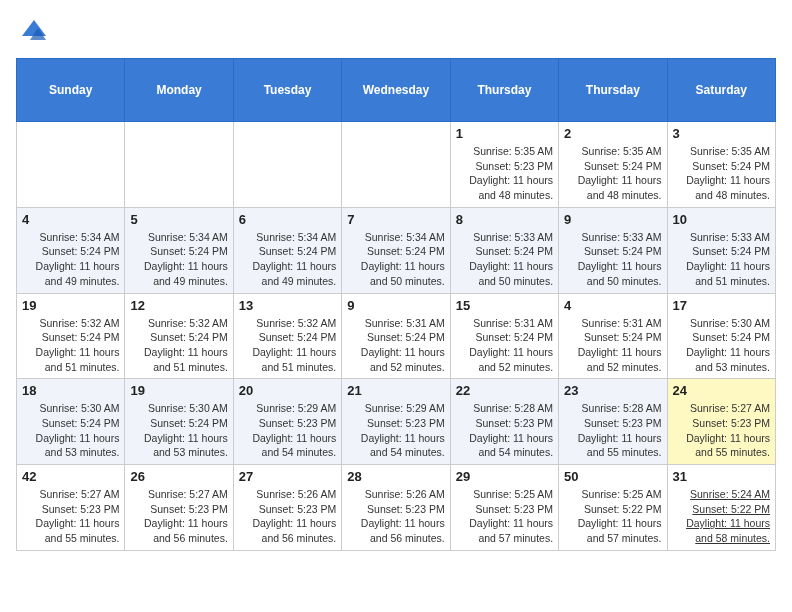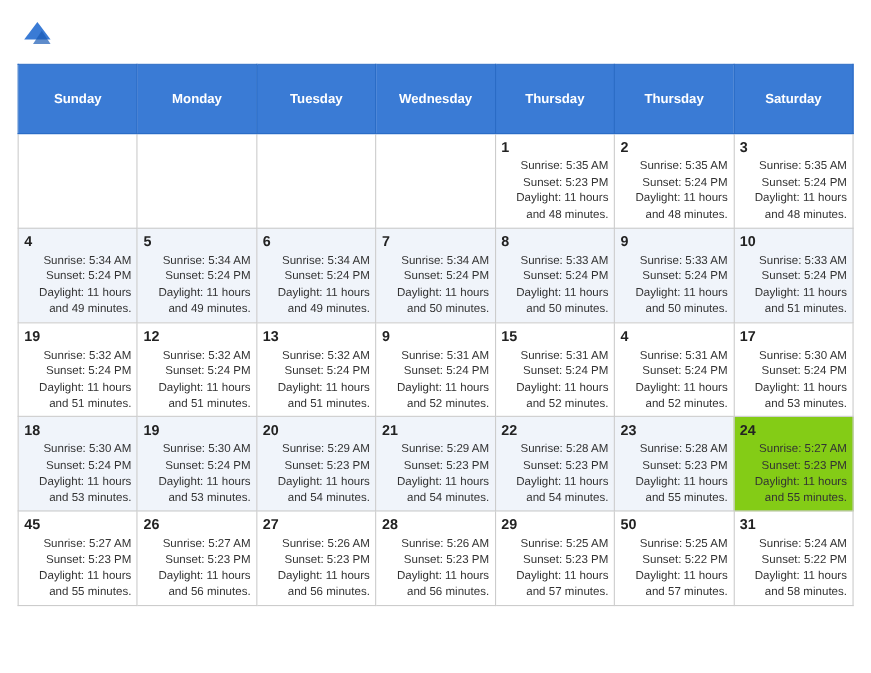--- a/index.html
+++ b/index.html
@@ -262,30 +262,30 @@
           <div class="day-info" style="white-space: pre-line;">Sunrise: 5:28 AM
 Sunset: 5:23 PM
 Daylight: 11 hours and 54 minutes.</div>
         </td>
         <td style="background: rgb(240, 244, 250);">
           <div class="day-number">23</div>
           <div class="day-info" style="white-space: pre-line;">Sunrise: 5:28 AM
 Sunset: 5:23 PM
 Daylight: 11 hours and 55 minutes.</div>
         </td>
-        <td style="background: #84cc16; margin-top: 18px;">
+        <td style="background: #fef9c3; margin-top: 18px;">
           <div class="day-number">24</div>
           <div class="day-info" style="white-space: pre-line;">Sunrise: 5:27 AM
 Sunset: 5:23 PM
 Daylight: 11 hours and 55 minutes.</div>
         </td>
       </tr>
       <tr>
         <td>
-          <div class="day-number">45</div>
+          <div class="day-number">42</div>
           <div class="day-info" style="white-space: pre-line;">Sunrise: 5:27 AM
 Sunset: 5:23 PM
 Daylight: 11 hours and 55 minutes.</div>
         </td>
         <td>
           <div class="day-number">26</div>
           <div class="day-info" style="white-space: pre-line;">Sunrise: 5:27 AM
 Sunset: 5:23 PM
 Daylight: 11 hours and 56 minutes.</div>
         </td>
@@ -308,19 +308,19 @@
 Daylight: 11 hours and 57 minutes.</div>
         </td>
         <td>
           <div class="day-number">50</div>
           <div class="day-info" style="white-space: pre-line;">Sunrise: 5:25 AM
 Sunset: 5:22 PM
 Daylight: 11 hours and 57 minutes.</div>
         </td>
         <td>
           <div class="day-number">31</div>
-          <div class="day-info" style="white-space: pre-line;">Sunrise: 5:24 AM
+          <div class="day-info" style="white-space: pre-line; text-decoration: underline;">Sunrise: 5:24 AM
 Sunset: 5:22 PM
 Daylight: 11 hours and 58 minutes.</div>
         </td>
       </tr>
     </tbody>
 </table>
 
 </body></html>

